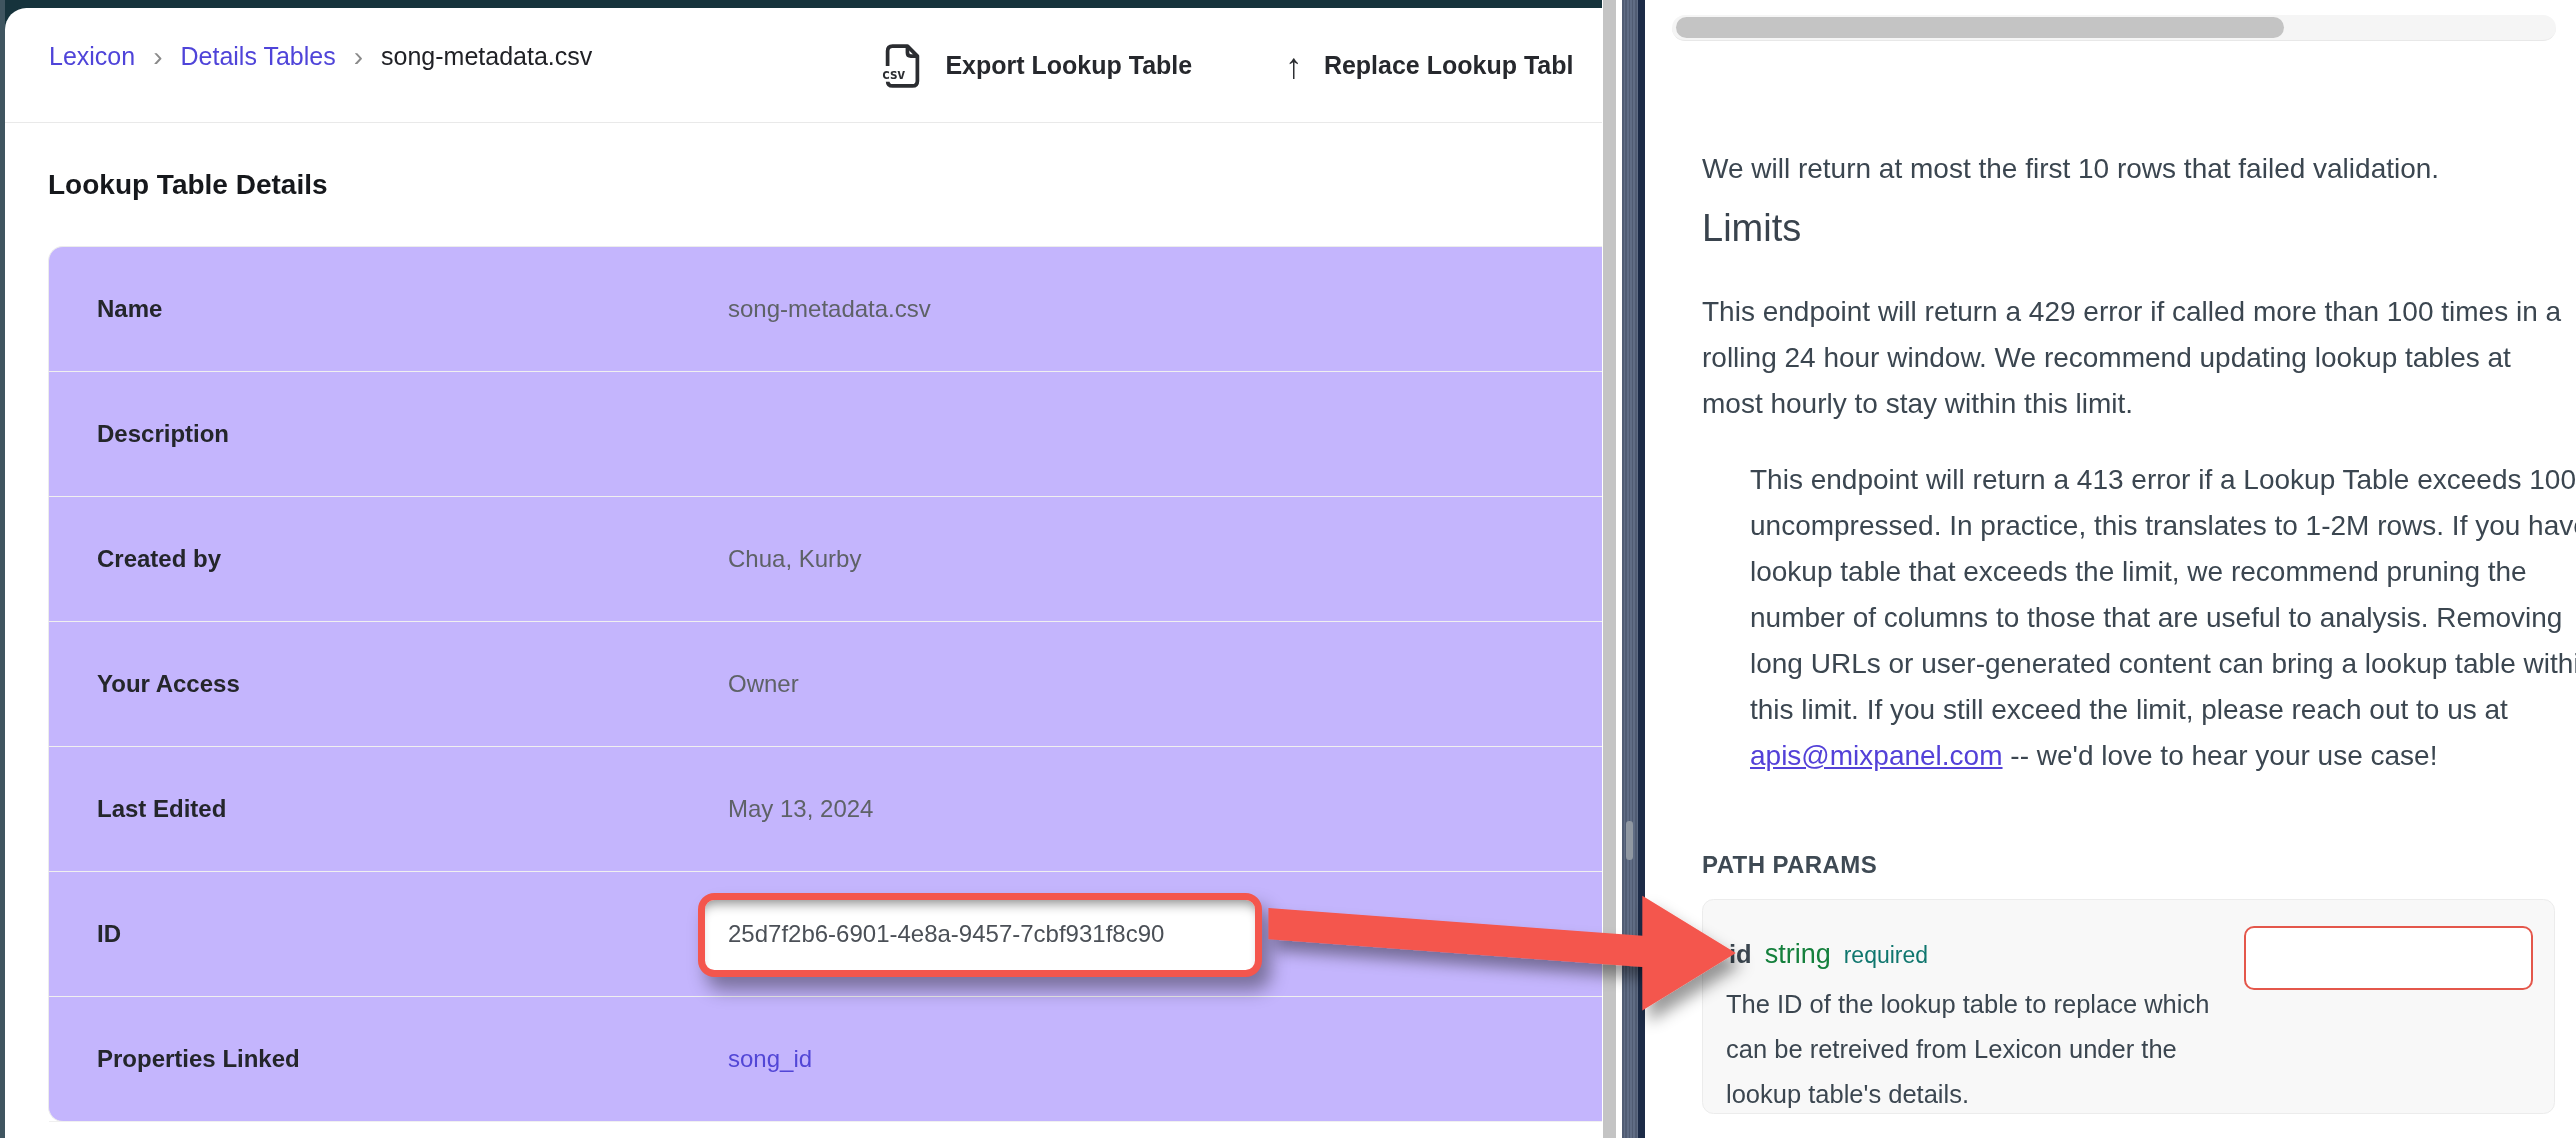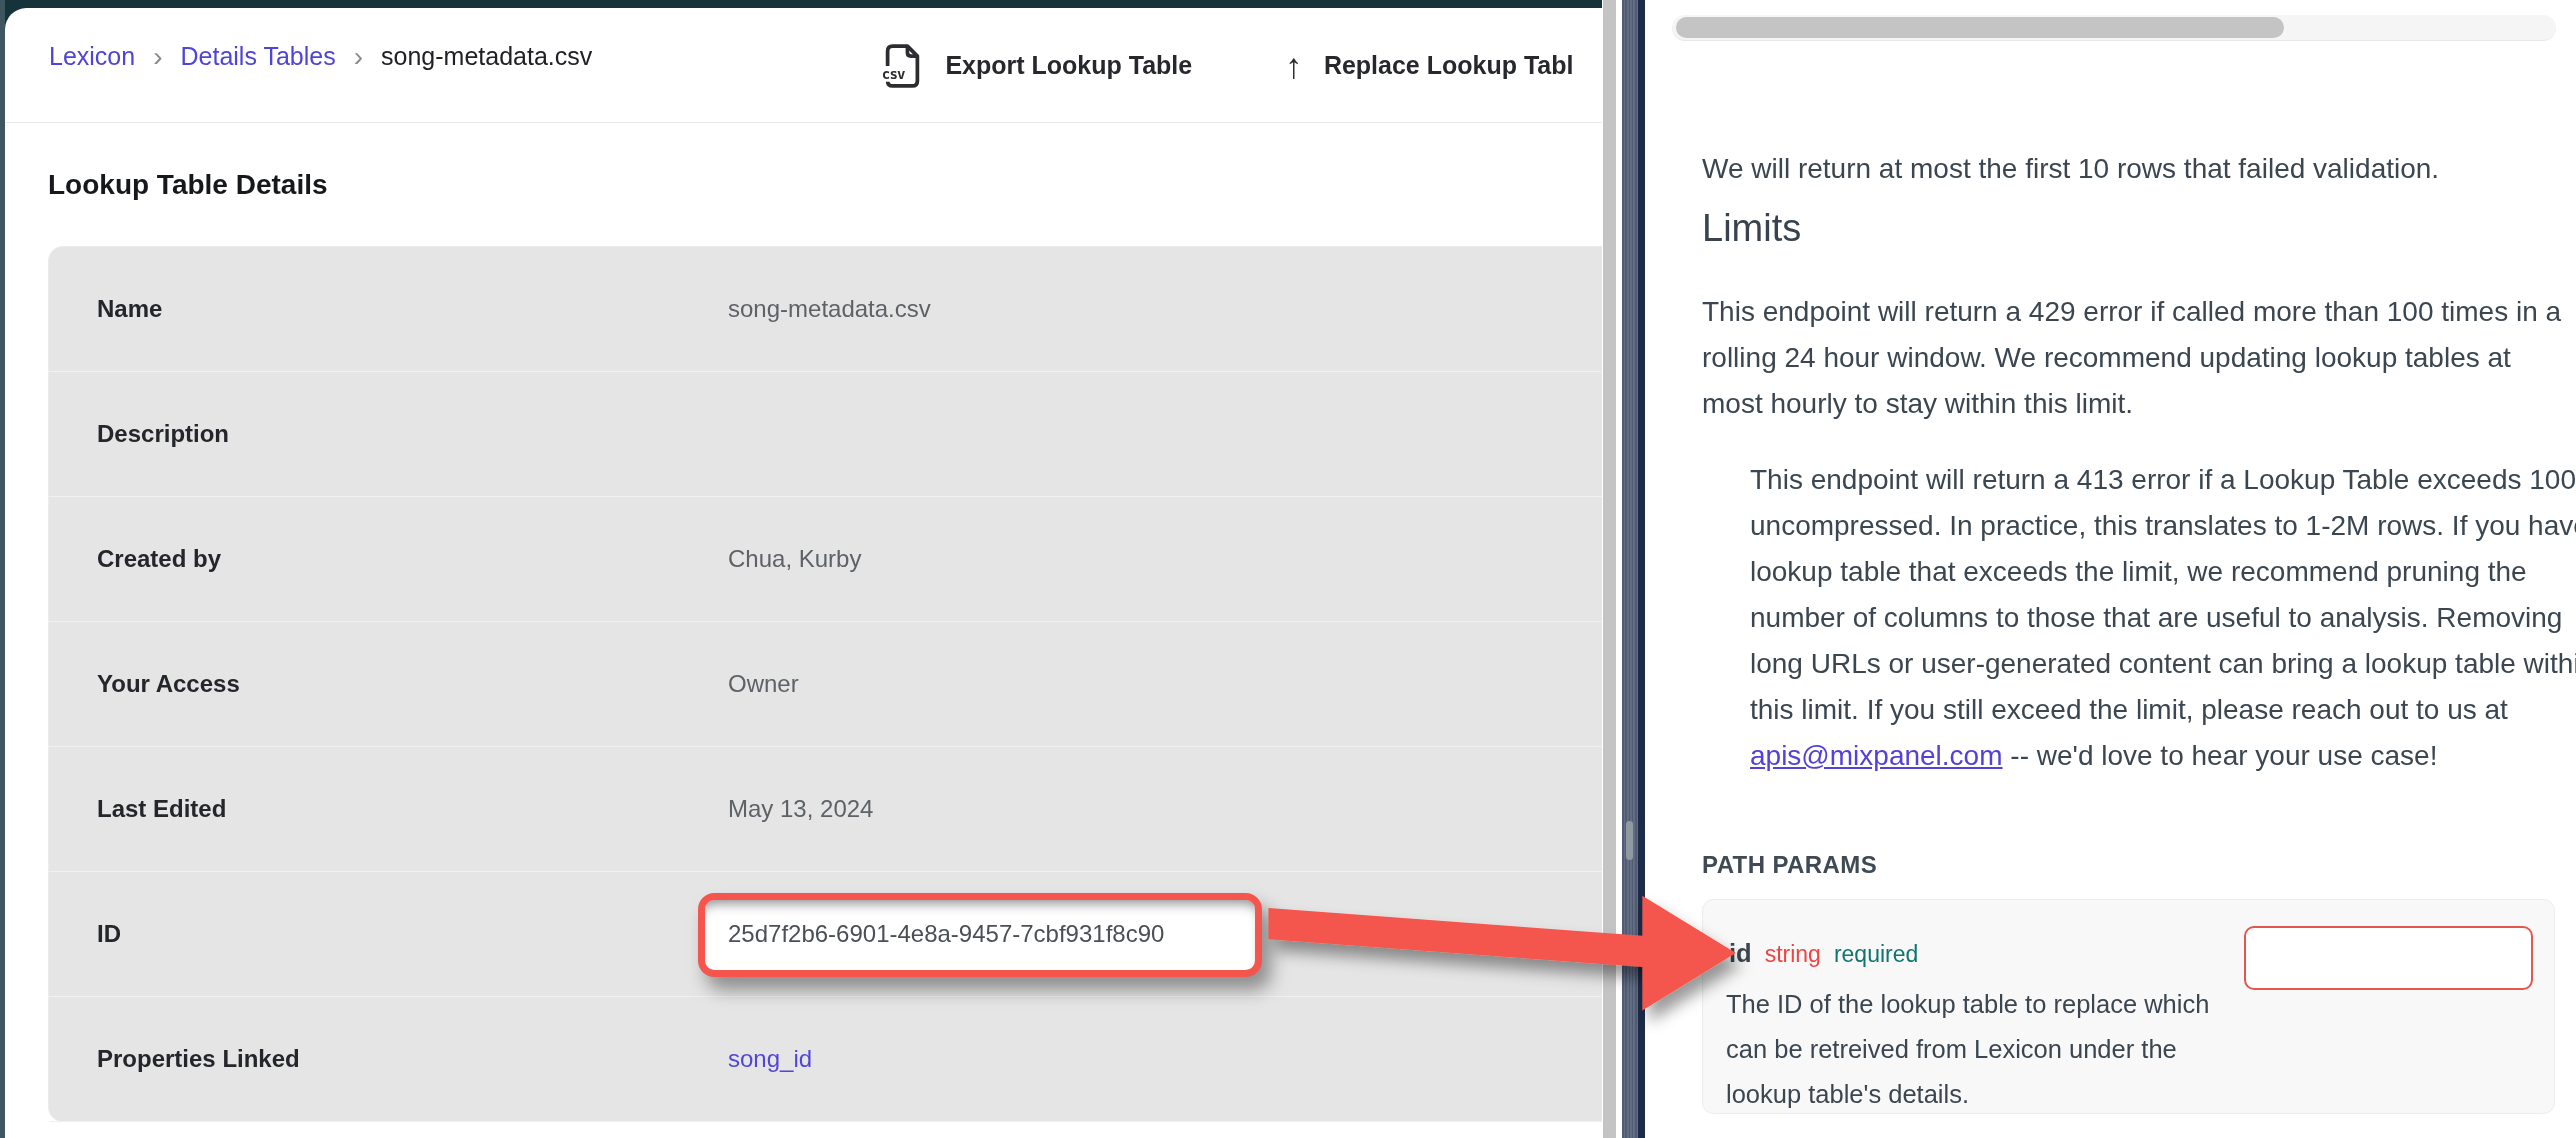--- a/index.html
+++ b/index.html
@@ -25,21 +25,21 @@
   .tool-btn { position:absolute; top:0; height:115px; display:flex; align-items:center; gap:21.4px;
               font-size:25px; font-weight:600; color:#26282d; white-space:nowrap; cursor:pointer; }
   .tb-export { left:876px; }
   .tb-replace { left:1280px; }
   .up-arrow { font-size:35px; font-weight:500; color:#2b2d31; line-height:1; }
 
   .section-title { position:absolute; left:43px; top:161px; font-size:28px; font-weight:700; color:#16181c; }
 
   .details-card { position:absolute; left:43px; top:238px; width:1554px; height:876px;
                   border:1.6px solid #ececec; border-right:none;
-                  border-radius:15px 0 0 15px; background:#e5e5e5; }
+                  border-radius:15px 0 0 15px; background:#c4b5fd; }
   .d-row { position:relative; height:125px; border-bottom:1.6px solid #f0f0f0; display:flex; align-items:center; }
   .d-row:last-child { border-bottom:none; }
   .d-label { padding-left:48px; font-size:24px; font-weight:600; color:#24262b; }
   .d-value { position:absolute; left:679px; font-size:24px; color:#5e6267; }
   .d-value-link { position:absolute; left:679px; font-size:24px; color:#5246d6; cursor:pointer; }
 
   
   .id-highlight { position:absolute; left:649px; top:646px; width:564px; height:84px;
                   border:7.4px solid #f4564d; border-radius:16.4px; background:#ffffff;
                   box-shadow:8.2px 13px 18px rgba(0,0,0,0.38), inset 0 10px 11.5px -6.6px rgba(0,0,0,0.45); }
@@ -66,21 +66,21 @@
   .p-413 { top:457px;margin-left:48px; }
   .doc-link { color:#5341d8; text-decoration:underline; cursor:pointer; }
 
   .path-params-label { position:absolute; left:1702px; top:851px; font-size:24px; font-weight:600;
                        letter-spacing:0.4px; color:#3f4a54; }
 
   .param-card { position:absolute; left:1702px; top:899px; width:853px; height:215px;
                 background:#f8f8f8; border:1.6px solid #ececec; border-radius:11.5px; }
   .param-head { position:absolute; left:26px; top:39px; display:flex; align-items:baseline; gap:13px; white-space:nowrap; }
   .param-name { font-size:25.5px; font-weight:700; color:#3b4650; }
-  .param-type { font-size:23px; color:#ef4444; }
+  .param-type { font-size:27px; color:#15803d; }
   .param-required { font-size:23px; color:#0f766e; }
   .param-desc { position:absolute; left:23px; top:82px; width:485px; font-size:25.5px; line-height:45px; color:#3b4650; }
   .param-input { position:absolute; left:541px; top:26px; width:289px; height:64px; background:#ffffff;
                  border:2.5px solid #e4574b; border-radius:10px; outline:none; font-size:23px; padding:0 15px;
                  color:#3b4650; }
 
   
   .arrow-svg { position:absolute; left:1263px; top:876px; z-index:60; pointer-events:none; }
 
   .csv-icon-svg { display:block; }

